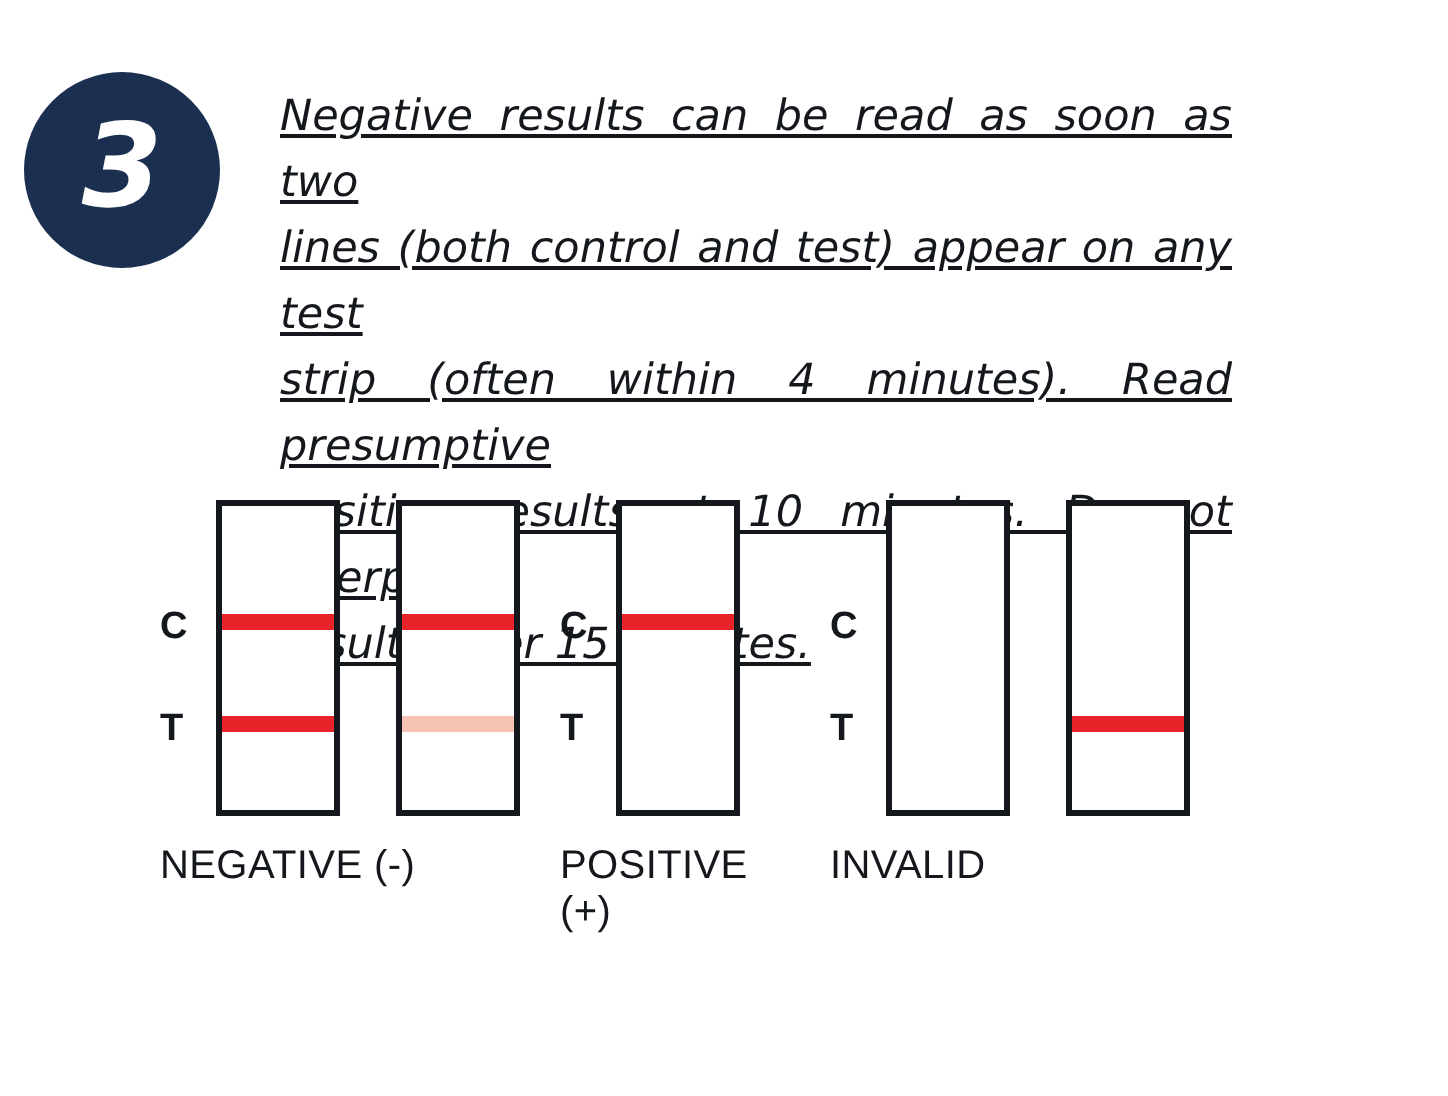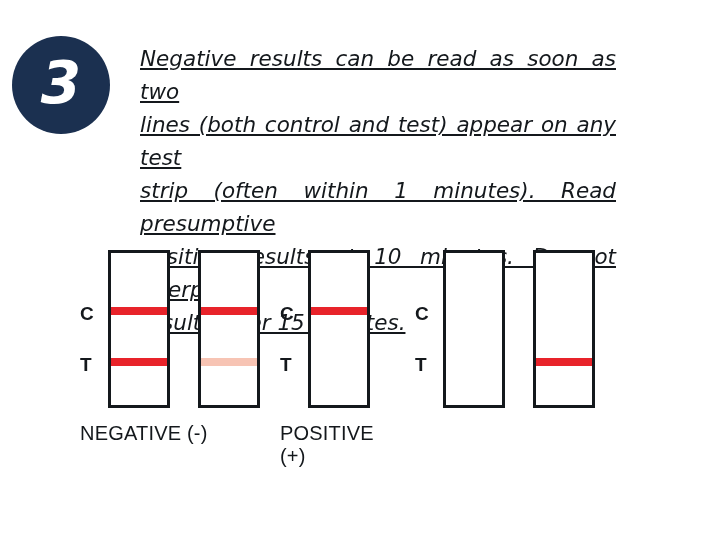--- a/index.html
+++ b/index.html
@@ -141,21 +141,21 @@
 
 <div id="page">
 
   <div id="step-badge">
     <span class="num">3</span>
   </div>
 
   <div id="instruction">
     <div>Negative results can be read as soon as two</div>
     <div>lines (both control and test) appear on any test</div>
-    <div>strip (often within 1 minutes). Read presumptive</div>
+    <div>strip (often within 4 minutes). Read presumptive</div>
     <div>positive results at 10 minutes. Do not interpret</div>
     <div class="lastline">results after 15 minutes.</div>
   </div>
 
   <div id="strips-area">
 
     <div class="group" id="group-negative">
       <div class="strips-row">
         <div class="ct-labels">
           <span class="ct ct-c">C</span>
@@ -190,16 +190,17 @@
       <div class="strips-row">
         <div class="ct-labels">
           <span class="ct ct-c">C</span>
           <span class="ct ct-t">T</span>
         </div>
         <div class="strip" style="left:28px;"></div>
         <div class="strip" style="left:118px;">
           <div class="band band-t band-strong"></div>
         </div>
       </div>
+      <div class="group-caption" style="width:210px;">INVALID</div>
     </div>
 
   </div>
 </div>
 
 </body></html>

